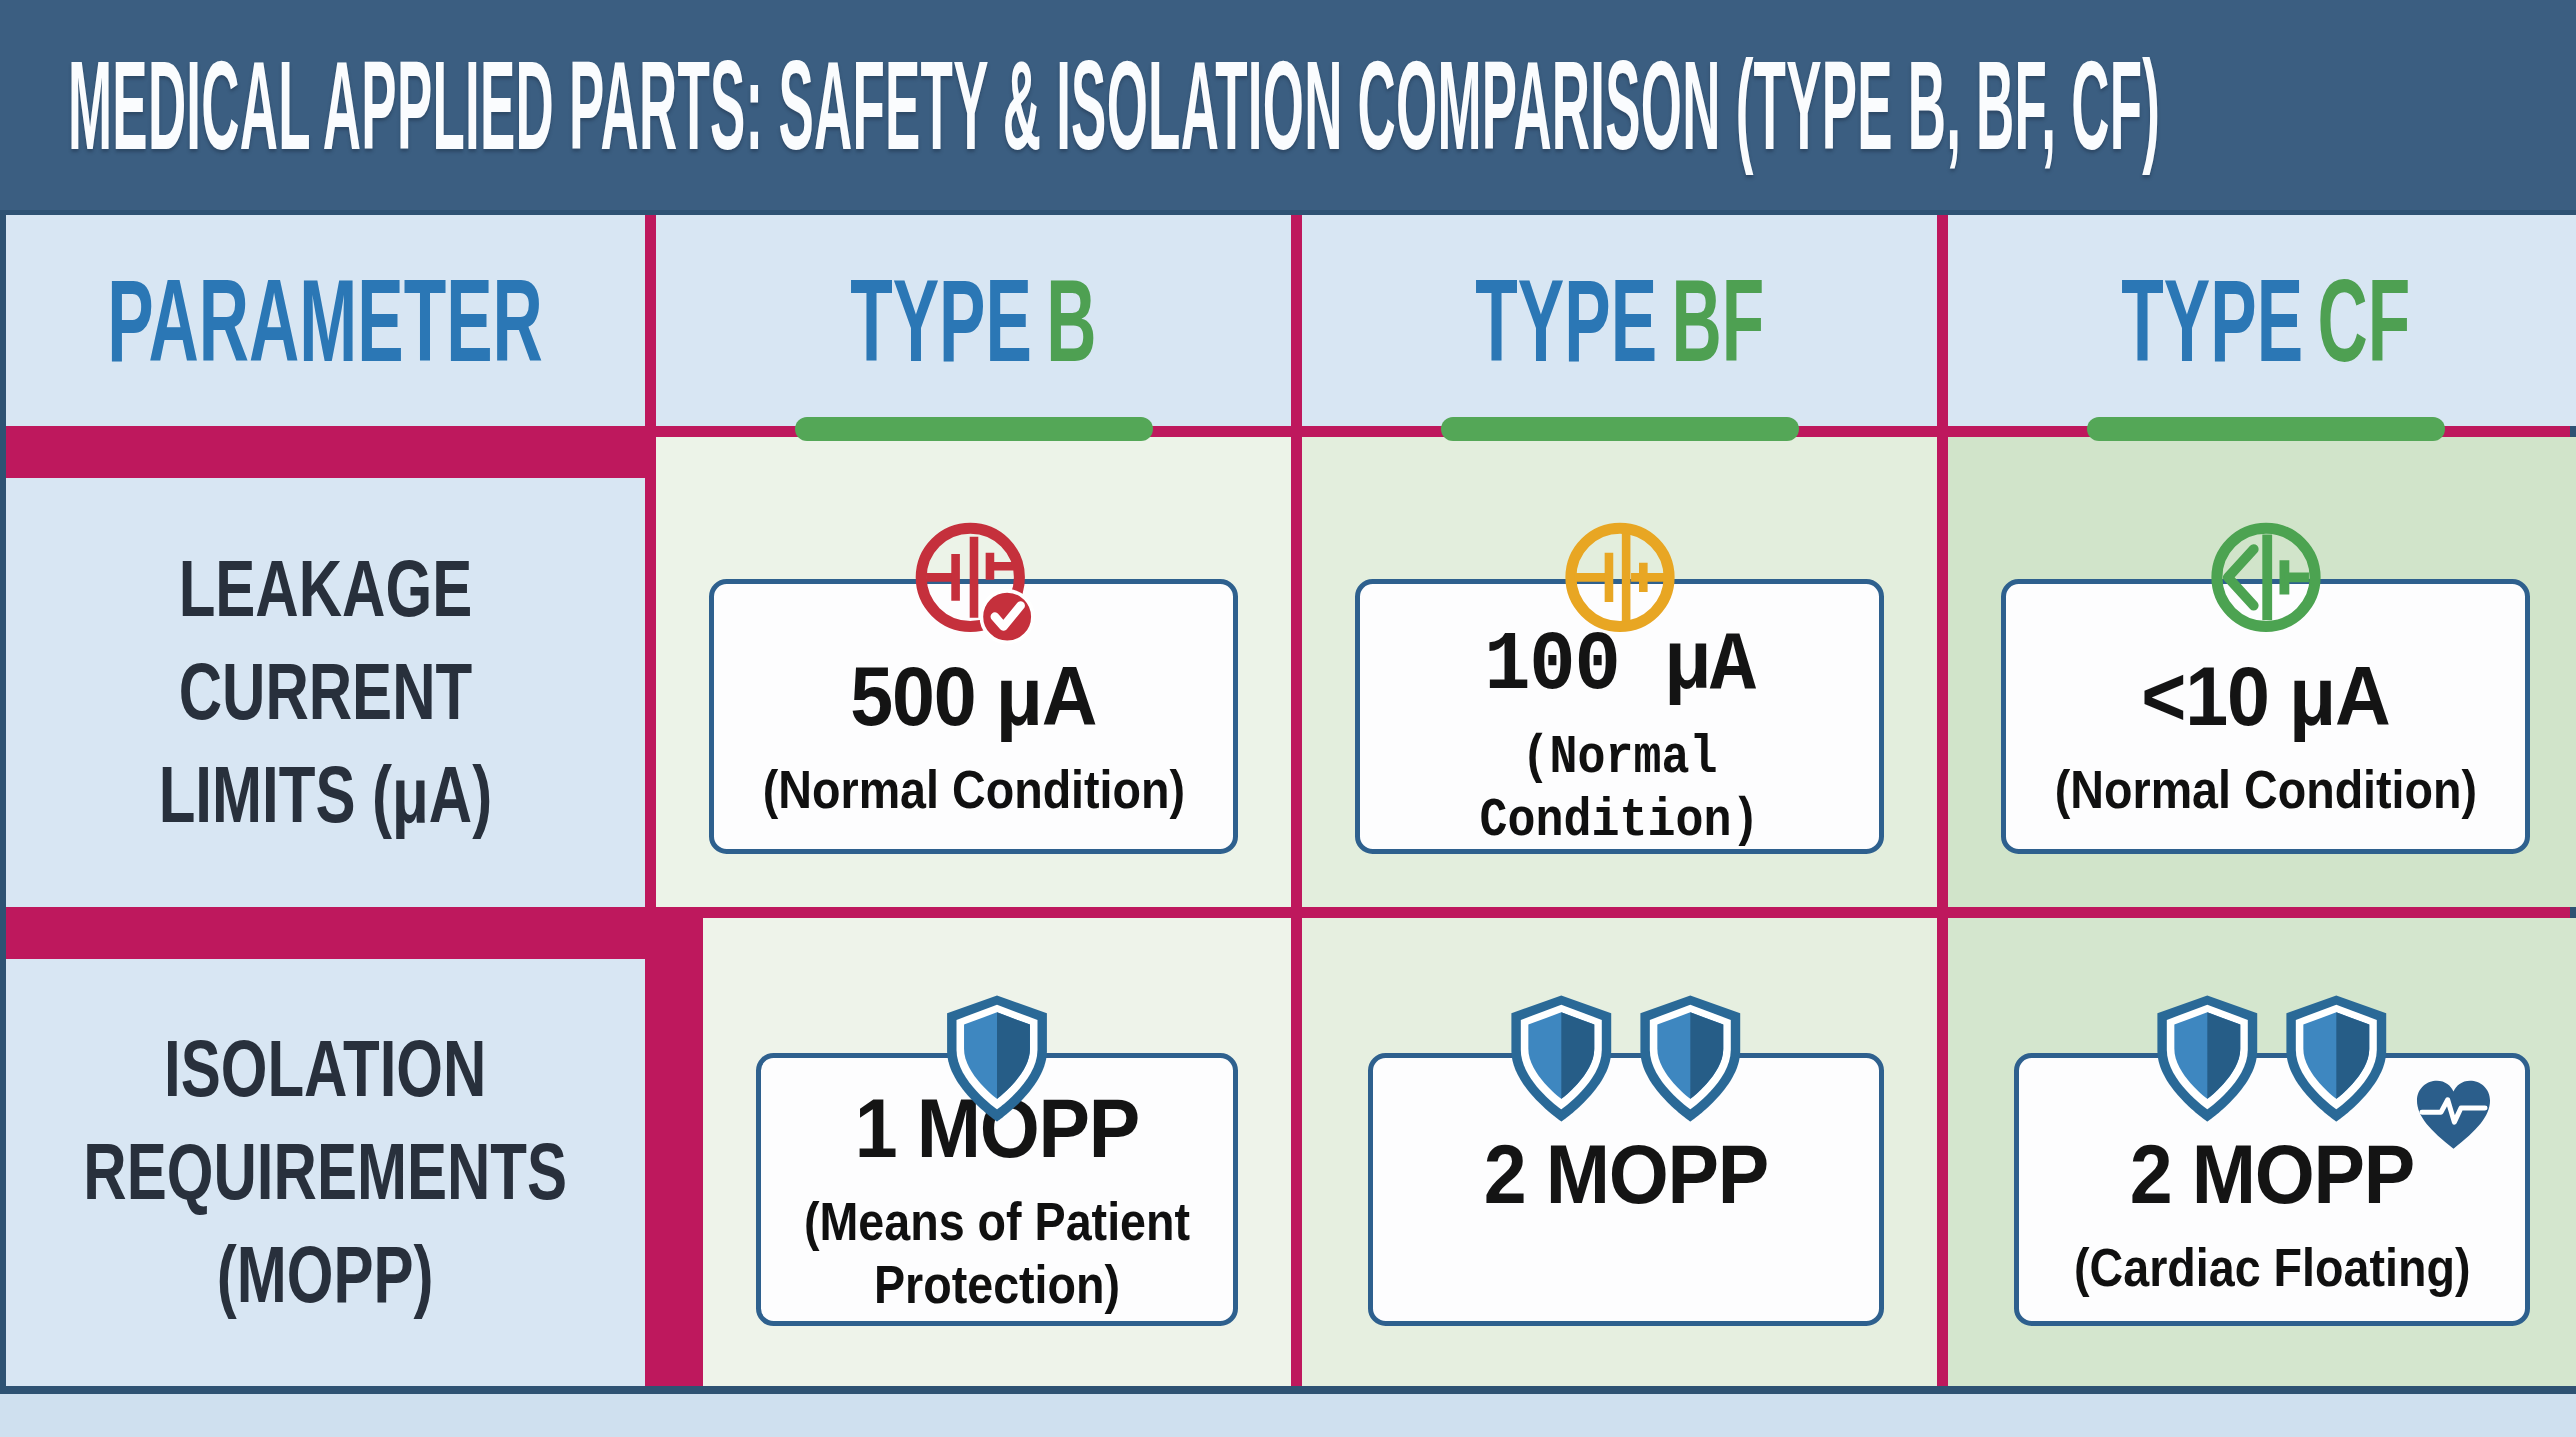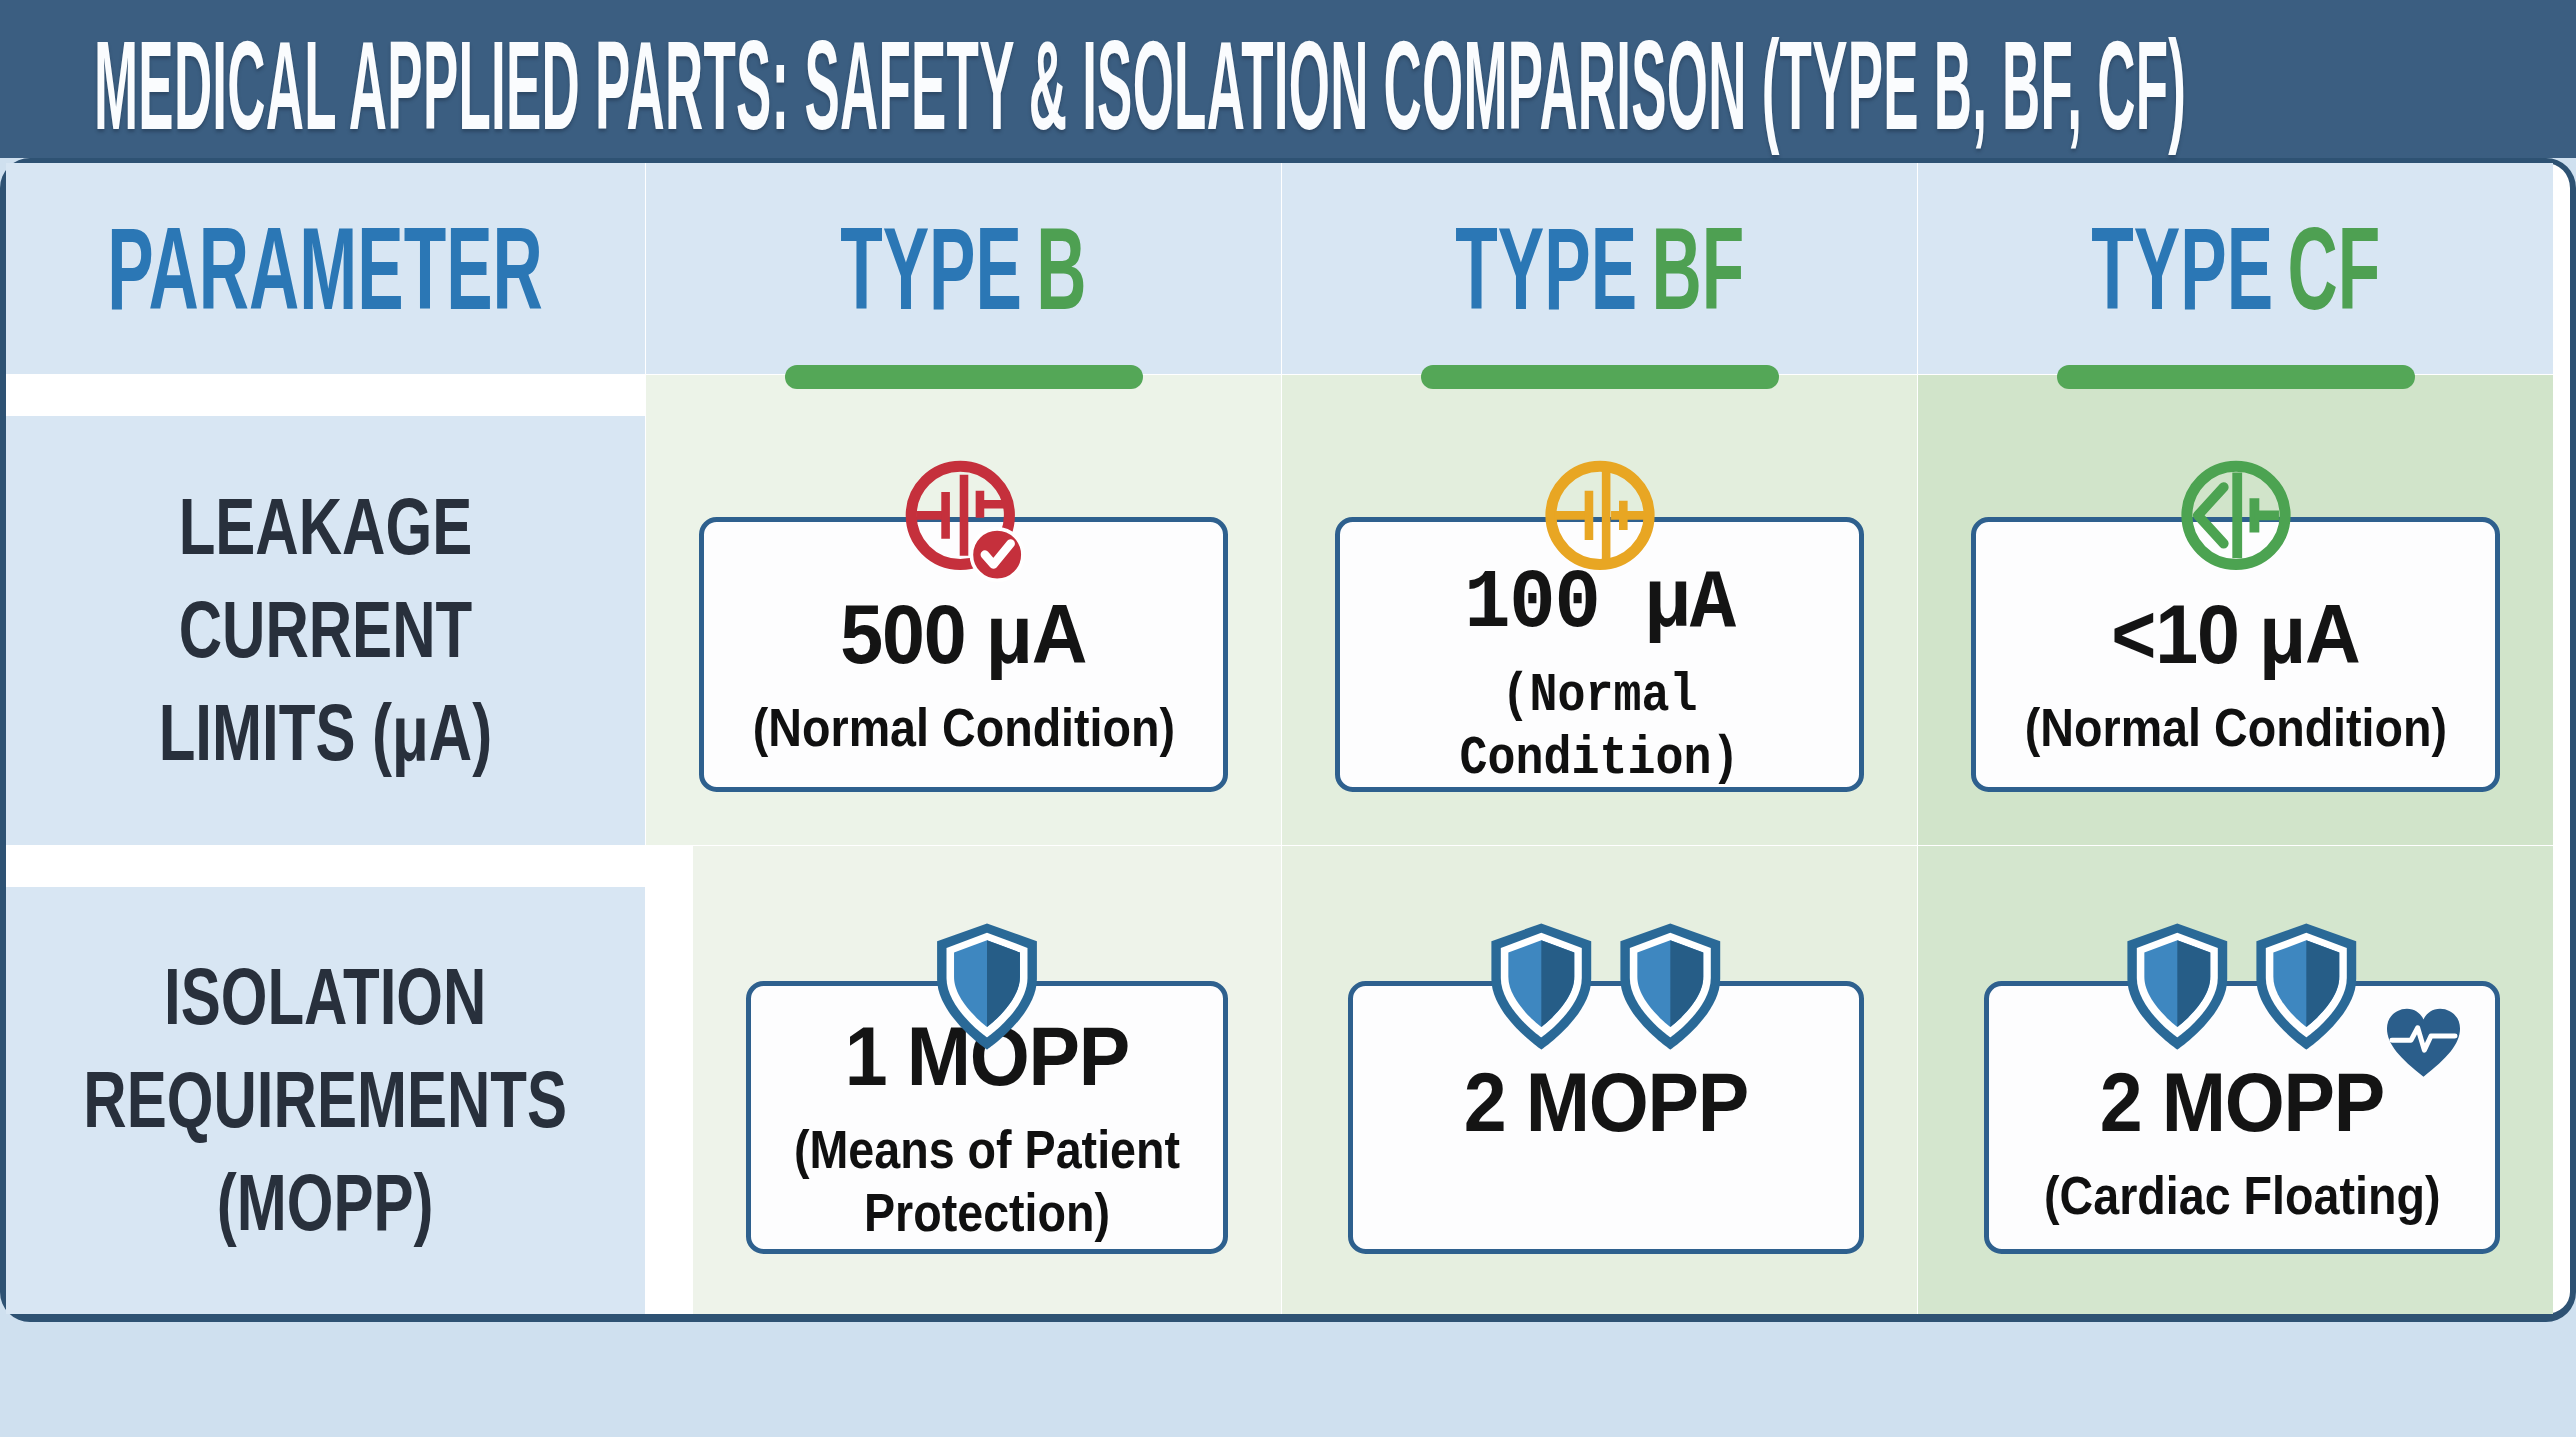--- a/index.html
+++ b/index.html
@@ -1,32 +1,32 @@
 <!DOCTYPE html>
 <html style="font-size:10px"><head>
 <meta charset="utf-8">
 <style>
   * { margin:0; padding:0; box-sizing:border-box; }
   html,body { background:#cfe0ef; }
   body { font-family:"Liberation Sans", sans-serif; font-weight:bold; }
   .page { position:relative; width:2576px; height:1438px; overflow:hidden; background:#cfe0ef; }
 
   
-  .titlebar { height:158px; background:#3b5e81; display:flex; align-items:flex-end; padding-left:94px; }
+  .titlebar { height:210px; background:#3b5e81; display:flex; align-items:center; padding-left:68px; }
   .titlebar h1 { color:#fafcfe; font-size:126px; white-space:nowrap;
                  transform:scaleX(0.42); transform-origin:left center;
                  text-shadow:0 3.1px 5px rgba(20,35,55,.35); letter-spacing:0.6px; }
 
   
   .table { display:grid;
            grid-template-columns:639px 635px 635px 635px;
            grid-template-rows:211px 470px 468px;
-           gap:1px; background:#ffffff;
+           gap:11px; background:#be185d;
            border-left:6.3px solid #2e5273; border-right:6.3px solid #2e5273;
-           border-top:5px solid #2e5273; border-bottom:8.8px solid #2e5273;border-radius:30px; }
+           border-top:5px solid #2e5273; border-bottom:8.8px solid #2e5273; }
   .cell { position:relative; }
 
   
   .head { background:#d8e6f3; display:flex; align-items:center; justify-content:center; }
   .head-text { font-size:116px; white-space:nowrap; transform:scaleX(0.6); transform-origin:center; }
   .blue  { color:#2b77b5; }
   .green { color:#4ea052; margin-left:24px; }
   .green-bar { position:absolute; bottom:-15px; left:50%; transform:translateX(-50%);
                width:358px; height:24px; border-radius:12.6px; background:#54a757; z-index:3; }
 

